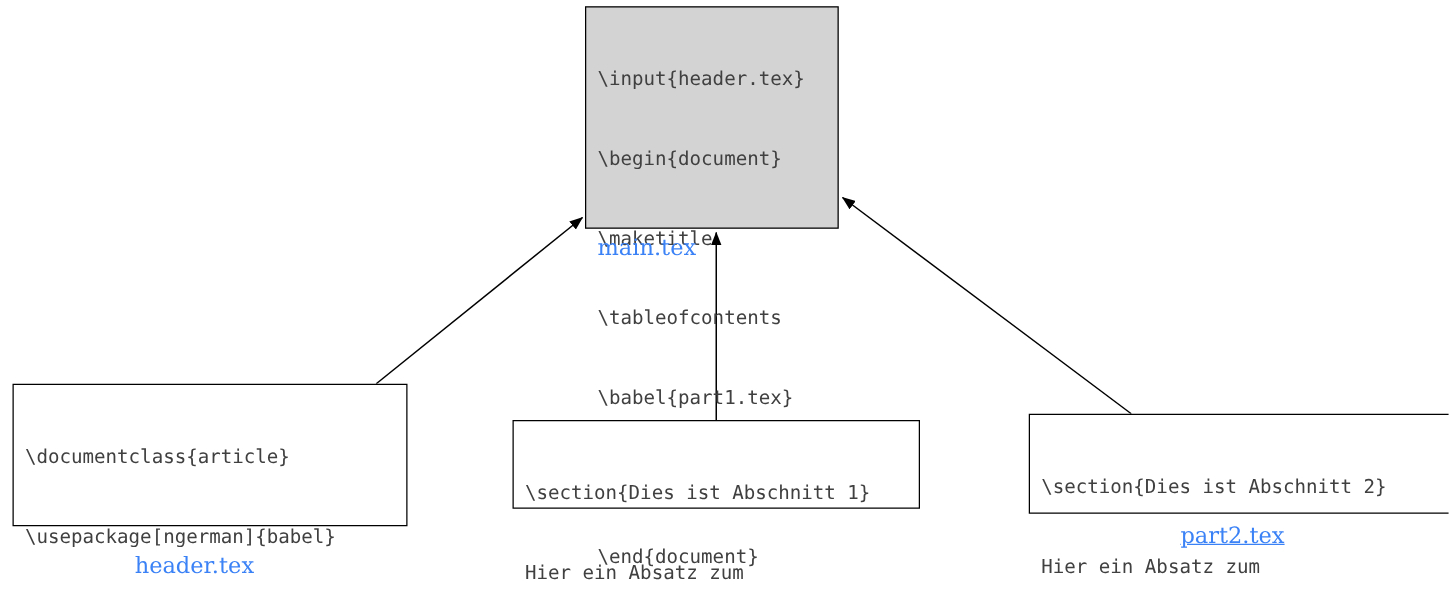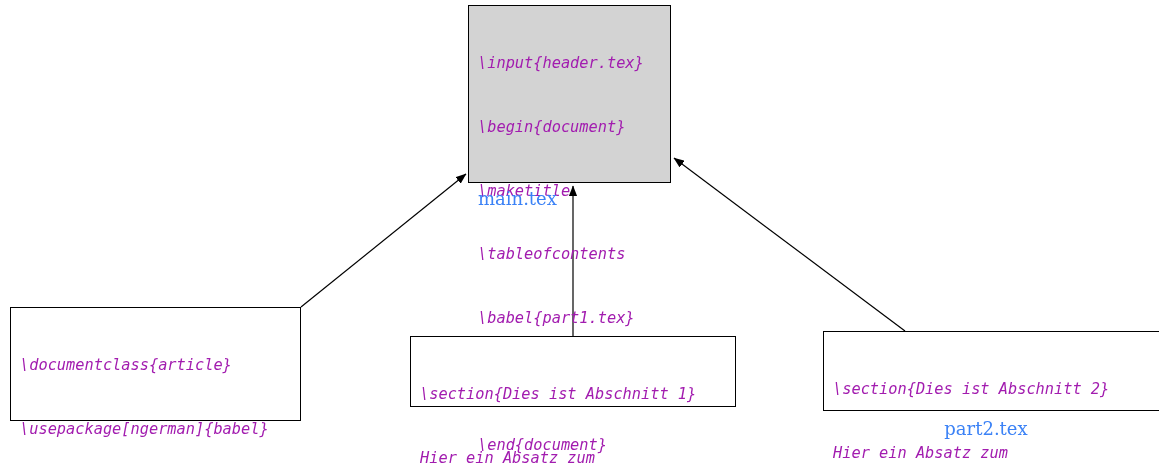--- a/index.html
+++ b/index.html
@@ -24,53 +24,52 @@
     pointer-events: none;
   }
   .node {
     position: absolute;
     box-sizing: border-box;
     border: 1.3px solid #000000;
     background: #ffffff;
     font-family: "DejaVu Sans Mono", monospace;
     font-size: 15.3px;
     line-height: 21.2px;
-    color: #a21caf;
+    color: #404040;
     padding: 5px 9px 6px 9px;
     white-space: pre;
     letter-spacing: 0px;
-    font-style: italic;
   }
   .node.shaded {
     background: #d3d3d3;
   }
   .node .code-line {
     display: block;
     white-space: pre;
   }
   .caption {
     position: absolute;
     font-family: "DejaVu Serif", serif;
     font-size: 18px;
     color: #3b82f6;
     white-space: nowrap;
     text-align: center;
   }
 
   
   #node-main     { left: 468px; top: 5px;   width: 203px; height: 178px; }
-  #node-header   { left: 10px;  top: 307px; width: 291px; height: 114px; }
+  #node-header   { left: 10px;  top: 307px; width: 316px; height: 114px; }
   #node-part1    { left: 410px; top: 336px; width: 326px; height: 71px;  }
   #node-part2    { left: 823px; top: 331px; width: 360px; height: 80px;  }
 
   
   #cap-main   { left: 468px; top: 188px; width: 150px; text-align: left; padding-left: 10px; }
   #cap-header { left: 10px;  top: 442px; width: 291px; }
   #cap-part1  { left: 410px; top: 418px; width: 326px; }
-  #cap-part2  { left: 823px; top: 418px; width: 326px; }
+  #cap-part2  { left: 823px; top: 418px; width: 326px; text-decoration: underline; }
 </style>
 </head>
 <body>
 
 <div id="canvas">
 
   <svg class="edges" viewBox="0 0 1159 474">
     <defs>
       <marker id="arrowhead" markerWidth="9" markerHeight="7" refX="8.5" refY="3.5" orient="auto" markerUnits="strokeWidth">
         <path d="M0,0 L9,3.5 L0,7 z" fill="#000000"></path>
@@ -95,20 +94,21 @@
   </div>
   <div class="caption" id="cap-main">main.tex</div>
 
   <div class="node" id="node-header">
     <span class="code-line">\documentclass{article}</span>
     <span class="code-line">\usepackage[ngerman]{babel}</span>
     
     
     
   </div>
+  <div class="caption" id="cap-header">header.tex</div>
 
   <div class="node" id="node-part1">
     <span class="code-line">\section{Dies ist Abschnitt 1}</span>
     <span class="code-line">Hier ein Absatz zum</span>
     
   </div>
 
   <div class="node" id="node-part2">
     <span class="code-line">\section{Dies ist Abschnitt 2}</span>
     <span class="code-line">Hier ein Absatz zum</span>

